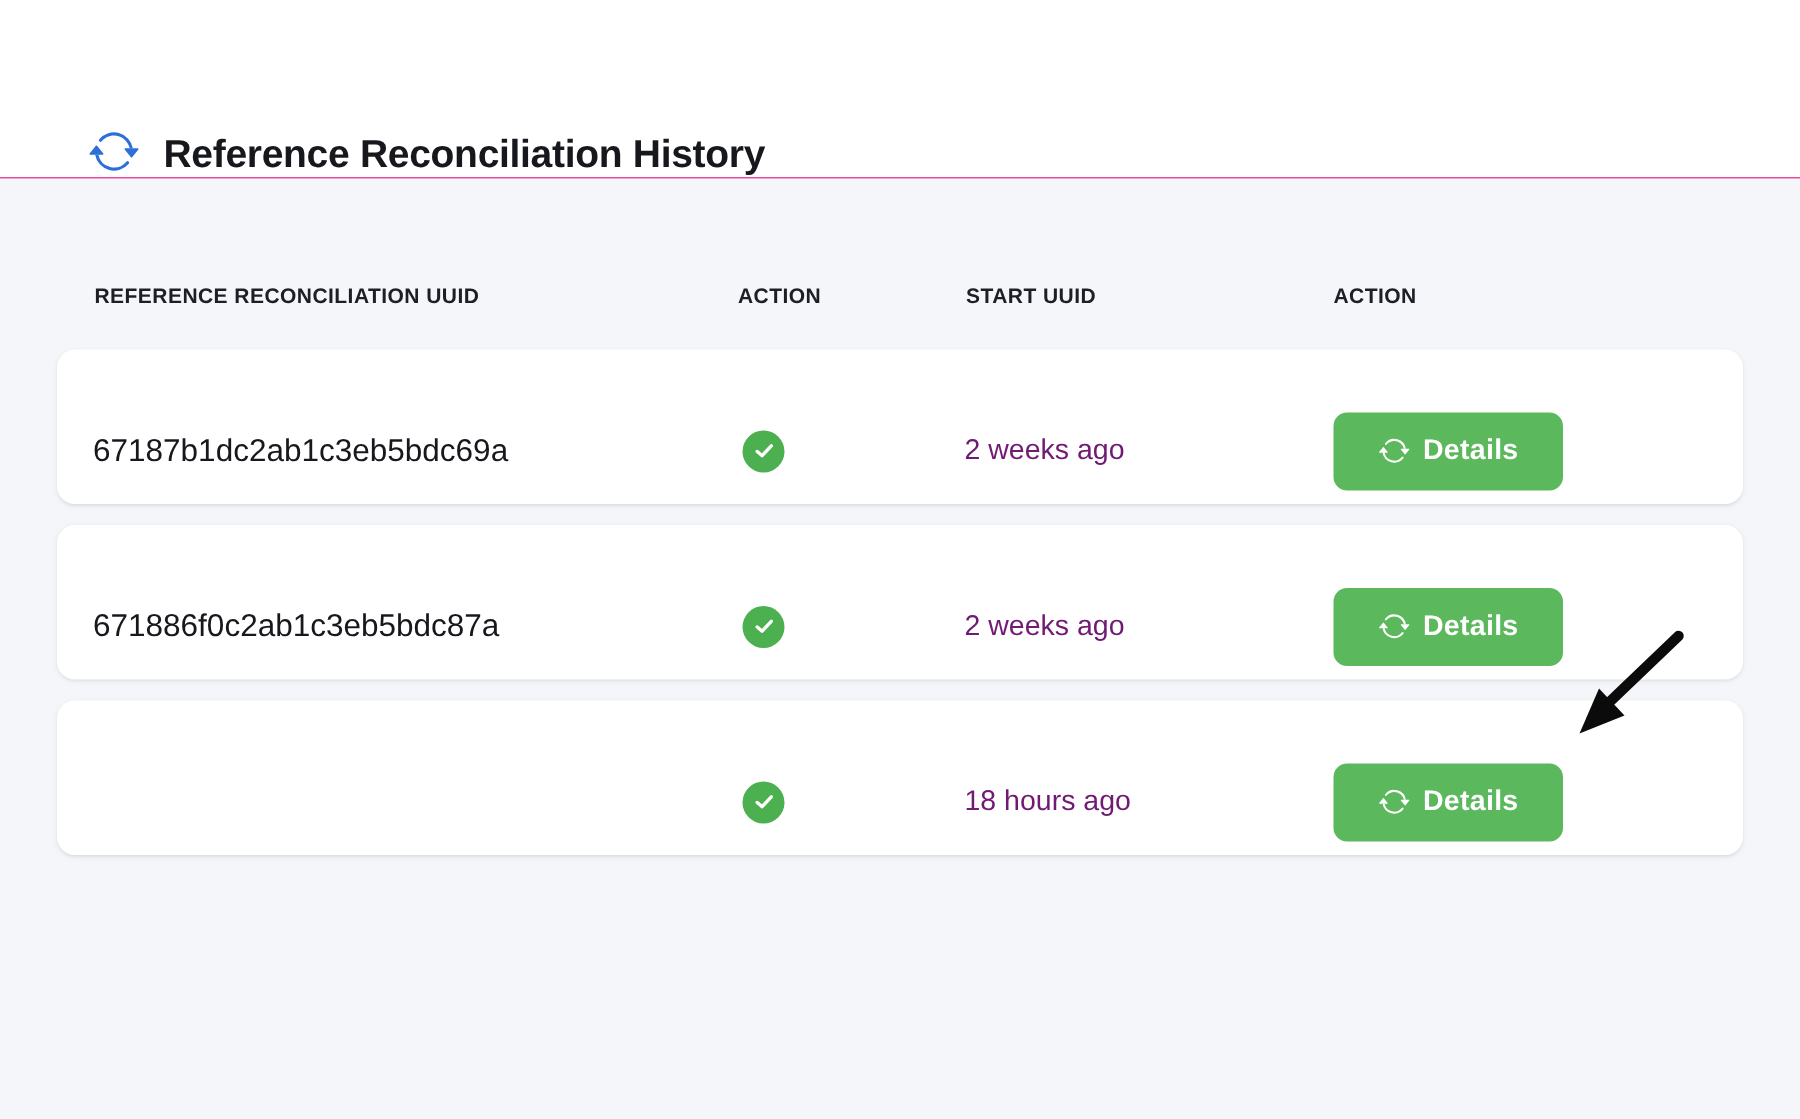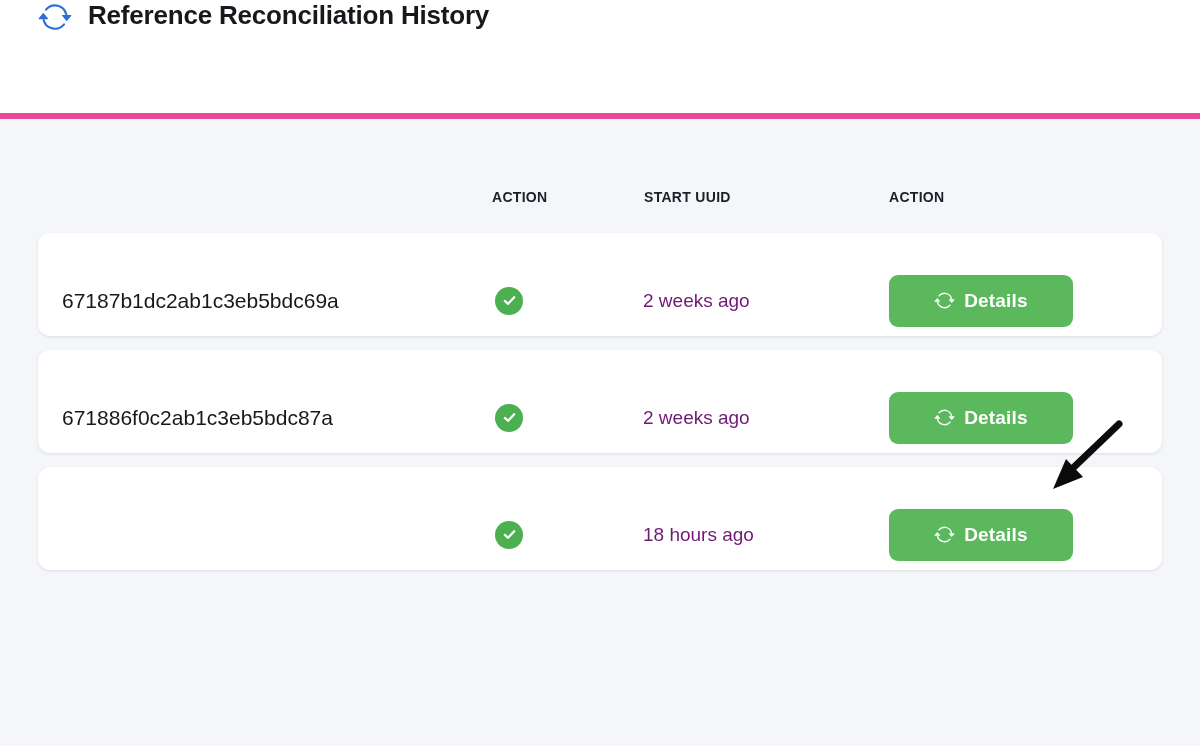--- a/index.html
+++ b/index.html
@@ -8,24 +8,24 @@
     font-family: "Liberation Sans", sans-serif;
     background: var(--page-bg, #f5f6f9);
     overflow: hidden;
   }
   .page { position: relative; width: 1200px; height: 746px; }
 
   
   .topbar {
     height: 119px;
     background: #ffffff;
-    border-bottom: 6px solid #ec4899;
+    border-bottom: 1px solid #ec4899;
     display: flex;
-    align-items: flex-start;
-    padding-left: 38px;
+    align-items: flex-end;
+    padding-left: 59px;
     gap: 16px;
   }
   .topbar .sync-icon {
     width: 34px; height: 34px;
     color: var(--accent-blue, #2d6fd9);
     display: inline-flex;
   }
   .topbar .sync-icon svg { width: 100%; height: 100%; }
   .page-title {
     font-size: 26px;
@@ -91,21 +91,21 @@
     background: var(--success-green, #4caf50);
     display: flex; align-items: center; justify-content: center;
   }
   .status-badge svg { width: 15px; height: 15px; }
 
   .details-btn {
     display: inline-flex;
     align-items: center;
     justify-content: center;
     gap: 9px;
-    width: 184px; height: 52px;
+    width: 153px; height: 52px;
     background: var(--button-green, #5cb85c);
     border: none;
     border-radius: 9px;
     color: #ffffff;
     font-family: "Liberation Sans", sans-serif;
     font-size: 19px;
     font-weight: 700;
     letter-spacing: 0.2px;
     cursor: pointer;
   }
@@ -131,20 +131,21 @@
         <path d="M11.534 7h3.932a.25.25 0 0 1 .192.41l-1.966 2.36a.25.25 0 0 1-.384 0l-1.966-2.36a.25.25 0 0 1 .192-.41zm-11 2h3.932a.25.25 0 0 0 .192-.41L2.692 6.23a.25.25 0 0 0-.384 0L.342 8.59A.25.25 0 0 0 .534 9z"></path>
         <path fill-rule="evenodd" d="M8 3c-1.552 0-2.94.707-3.857 1.818a.5.5 0 1 1-.771-.636A6.002 6.002 0 0 1 13.917 7H12.9A5.002 5.002 0 0 0 8 3zM3.1 9a5.002 5.002 0 0 0 8.757 2.182.5.5 0 1 1 .771.636A6.002 6.002 0 0 1 2.083 9H3.1z"></path>
       </svg>
     </span>
     <h1 class="page-title">Reference Reconciliation History</h1>
   </header>
 
   <main class="content">
 
     <div class="table-header-row">
+      <span class="col-label col-uuid">REFERENCE RECONCILIATION UUID</span>
       <span class="col-label col-status">ACTION</span>
       <span class="col-label col-time">START UUID</span>
       <span class="col-label col-action">ACTION</span>
     </div>
 
     <section class="row-card">
       <span class="cell cell-uuid">67187b1dc2ab1c3eb5bdc69a</span>
       <span class="cell cell-status">
         <span class="status-badge">
           <svg viewBox="0 0 16 16" fill="none" stroke="#ffffff" stroke-width="2.4" stroke-linecap="round" stroke-linejoin="round" aria-hidden="true">

